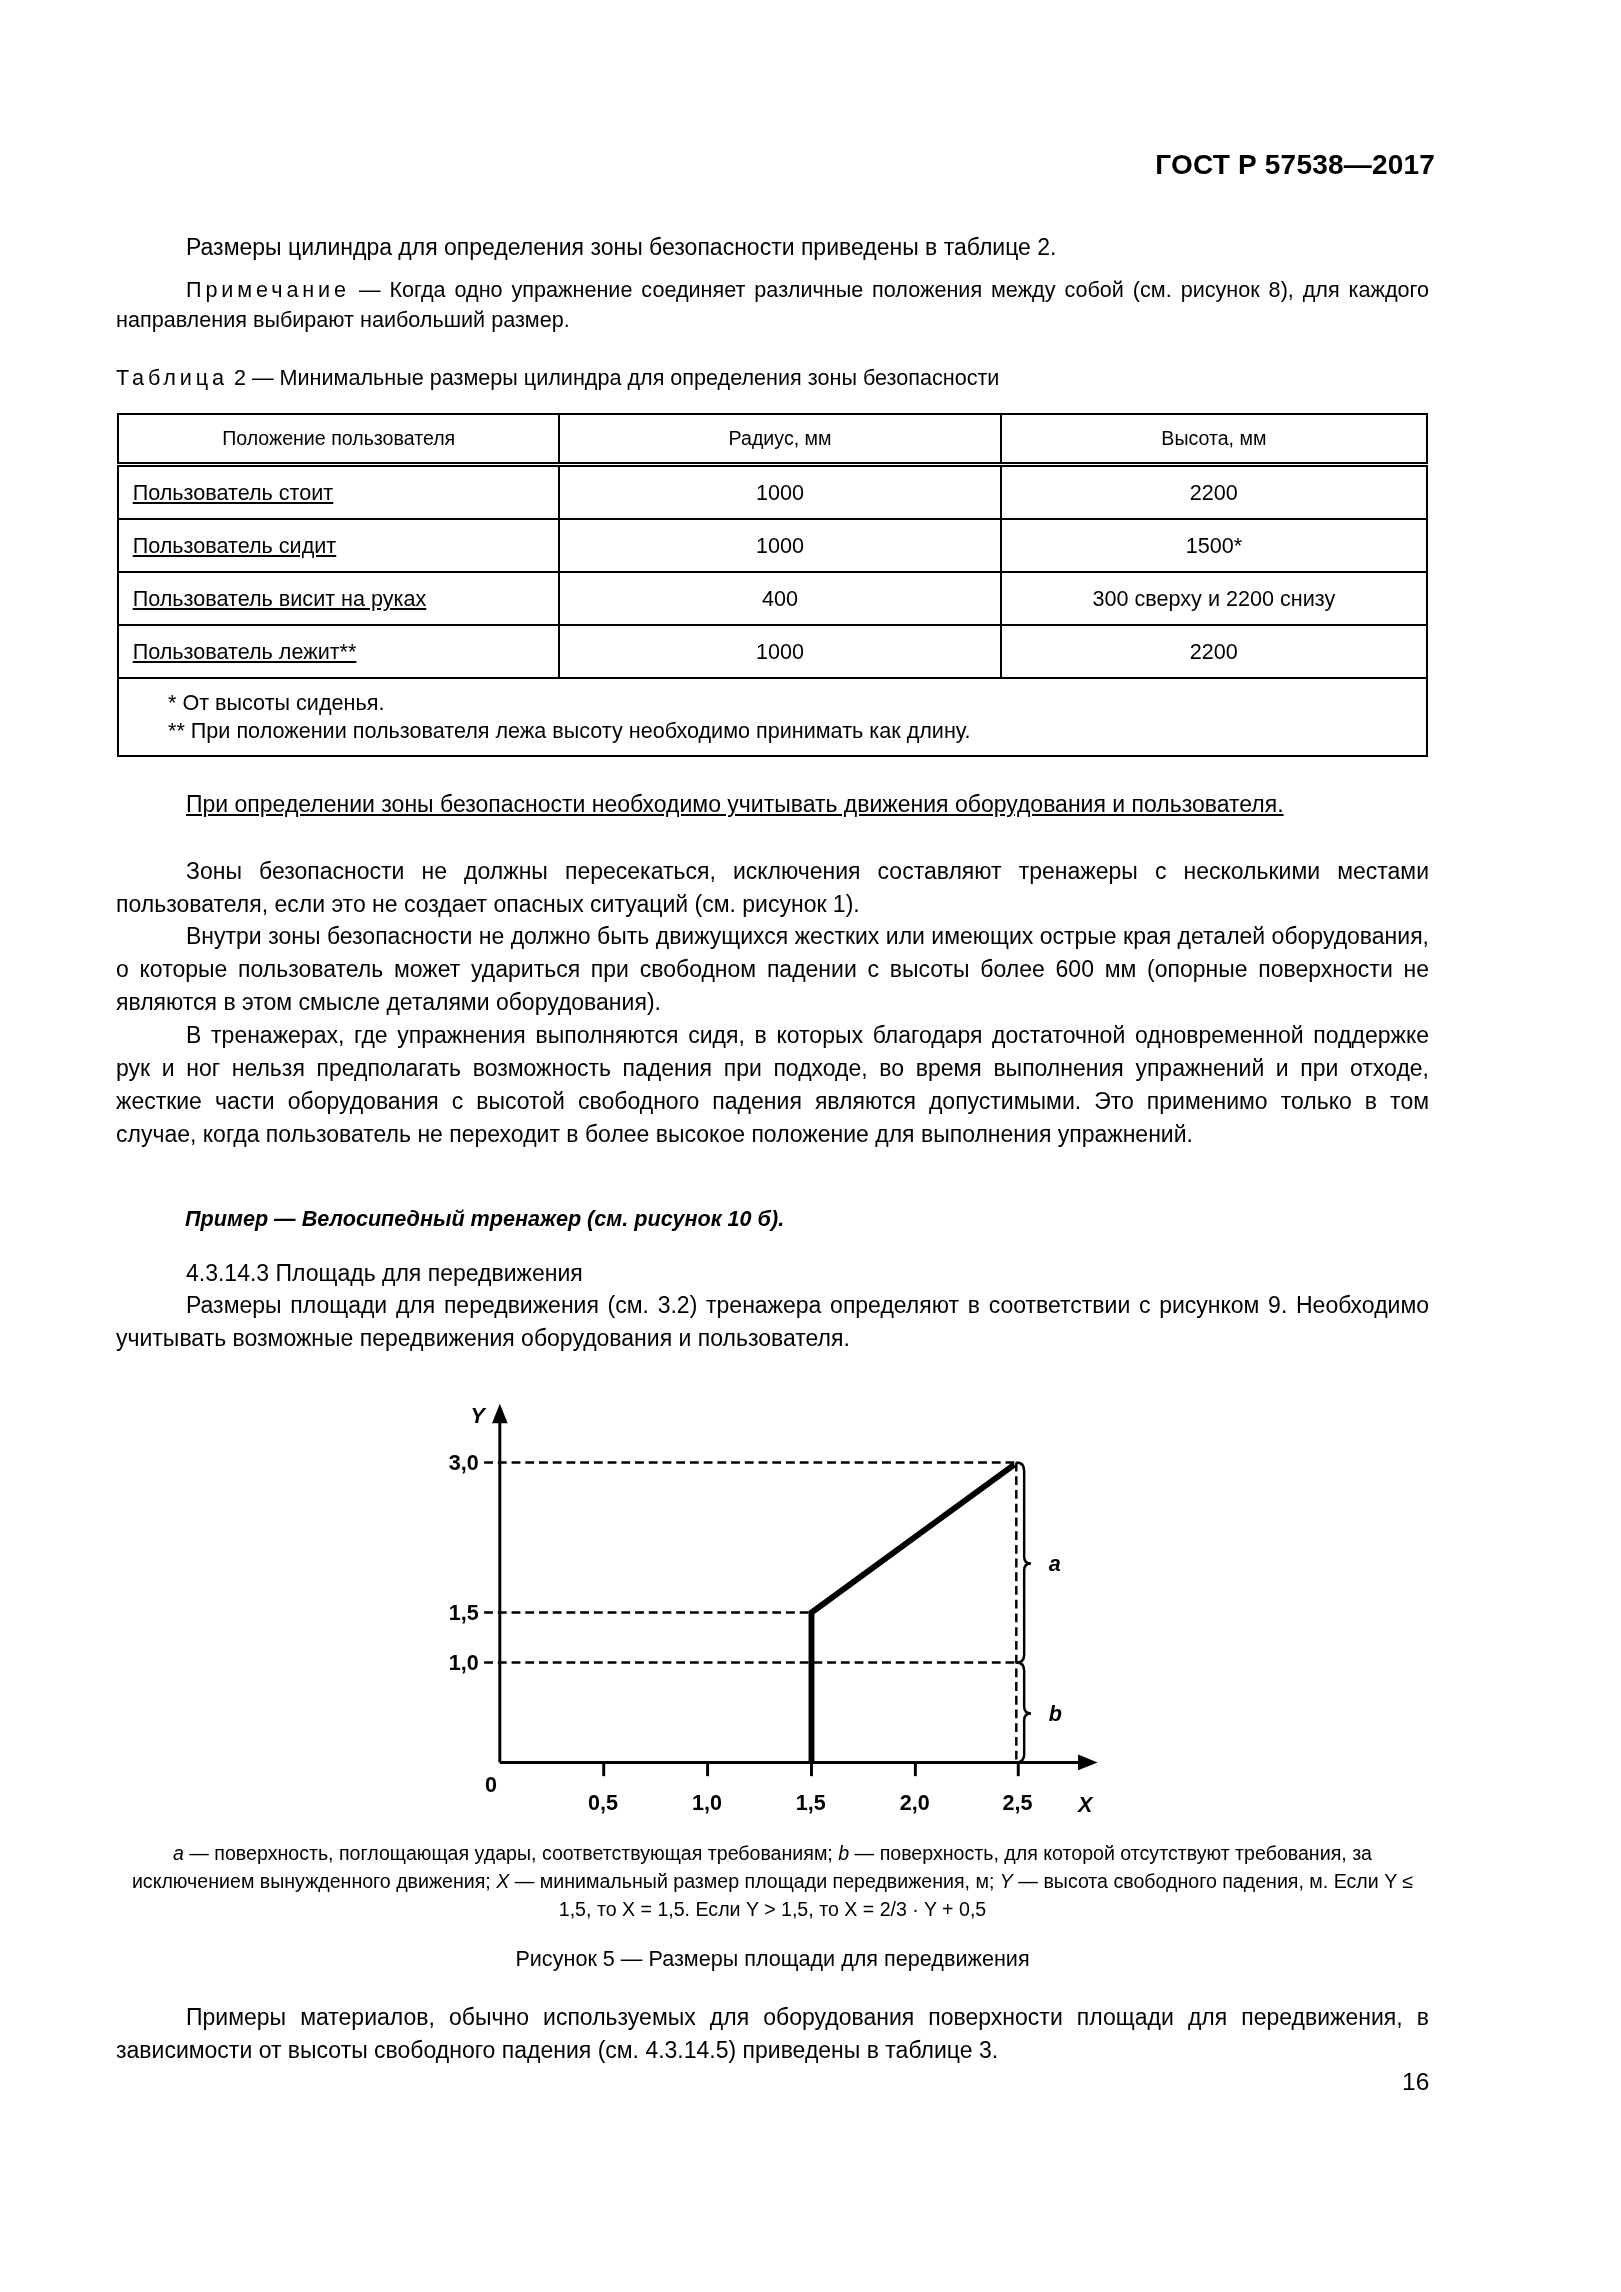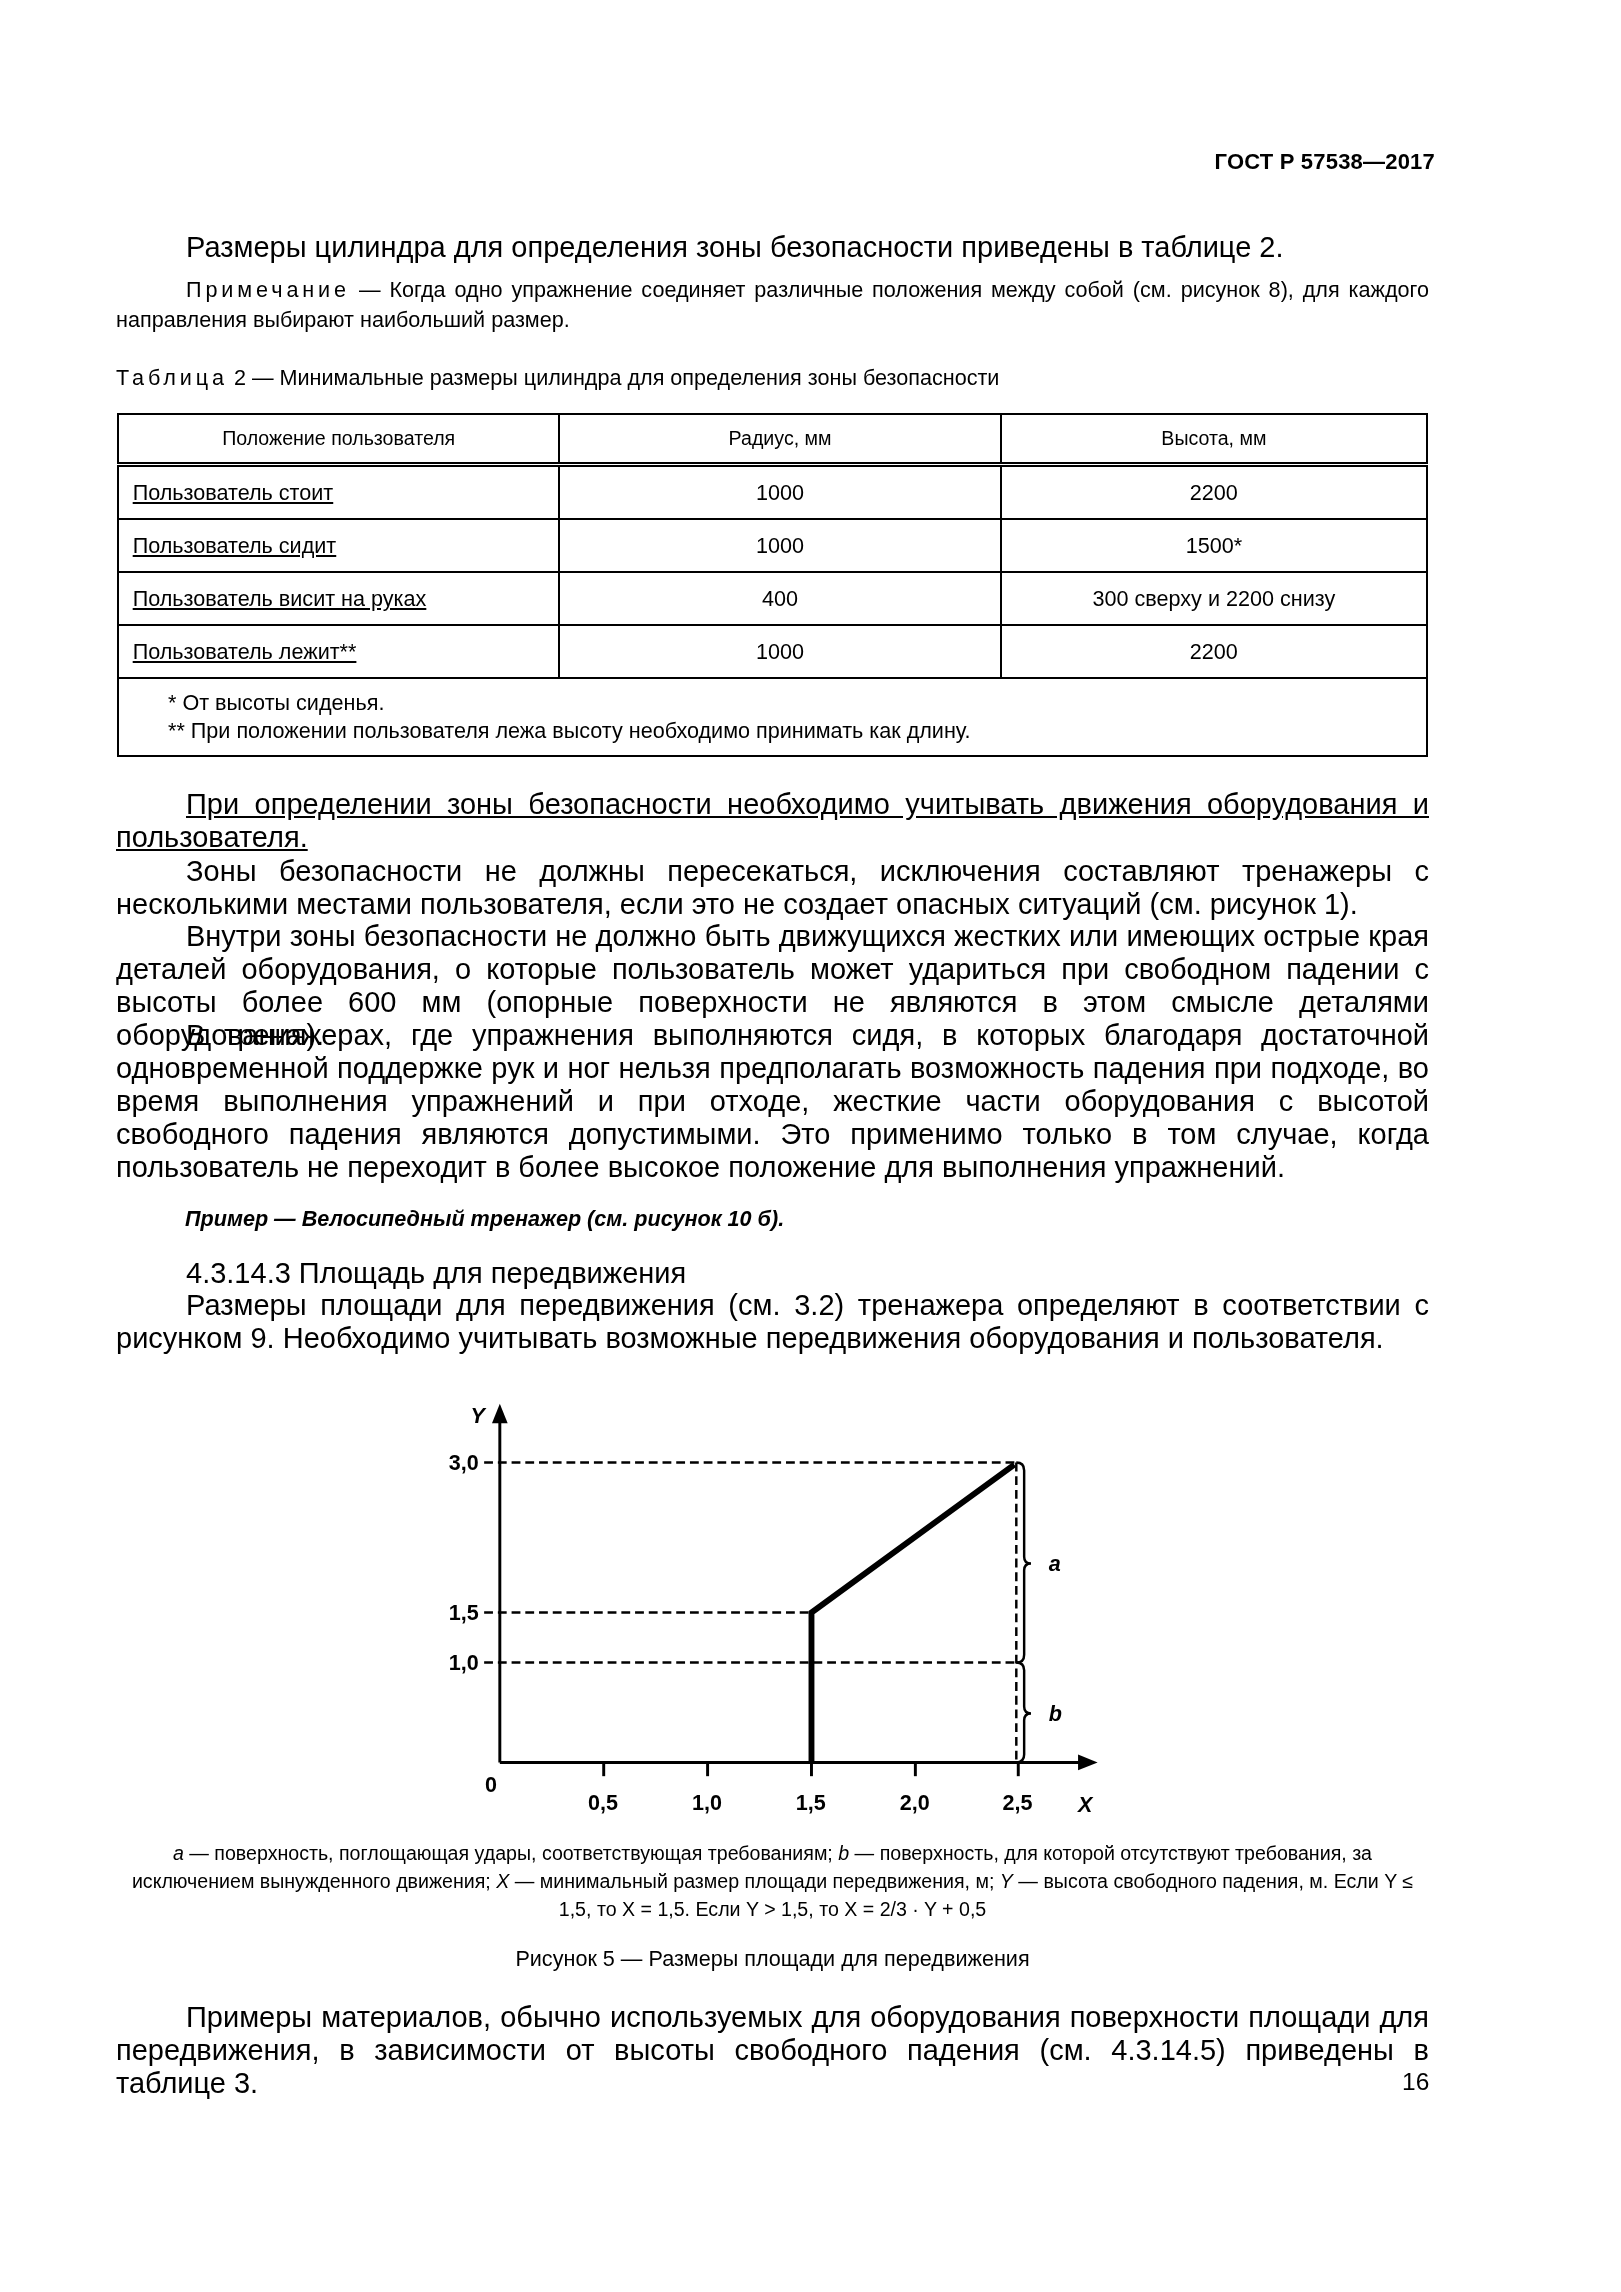--- a/index.html
+++ b/index.html
@@ -2,25 +2,25 @@
 <html><head>
 <meta charset="utf-8">
 <style>
   html, body { margin: 0; padding: 0; background: #ffffff; }
   body {
     width: 1621px; height: 2293px; position: relative; overflow: hidden;
     font-family: "Liberation Sans", "DejaVu Sans", sans-serif; color: #000;
   }
   .abs { position: absolute; }
   .header-code {
-    right: 186px; top: 149px; font-size: 22px; font-weight: bold; letter-spacing: 0.2px;
+    right: 186px; top: 149px; font-size: 28px; font-weight: bold; letter-spacing: 0.2px;
   }
   .p {
     position: absolute; left: 116px; width: 1313px;
-    font-size: 29px; line-height: 33px; text-align: justify;
+    font-size: 23px; line-height: 33px; text-align: justify;
   }
   .p .ind { display: inline-block; width: 70px; }
   .note {
     position: absolute; left: 116px; width: 1313px;
     font-size: 21.6px; line-height: 30px; text-align: justify;
   }
   .spaced { letter-spacing: 3.9px; }
   .table-caption {
     position: absolute; left: 116px; top: 365px; font-size: 21.6px;
   }

